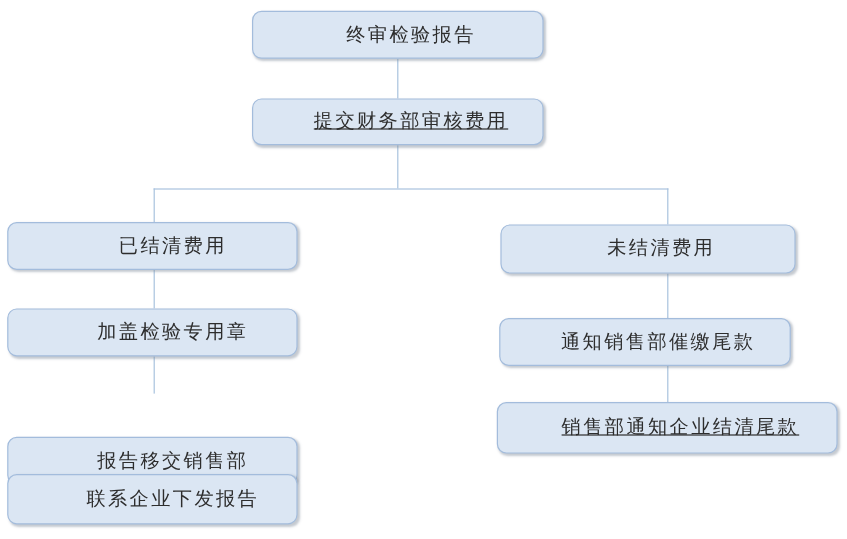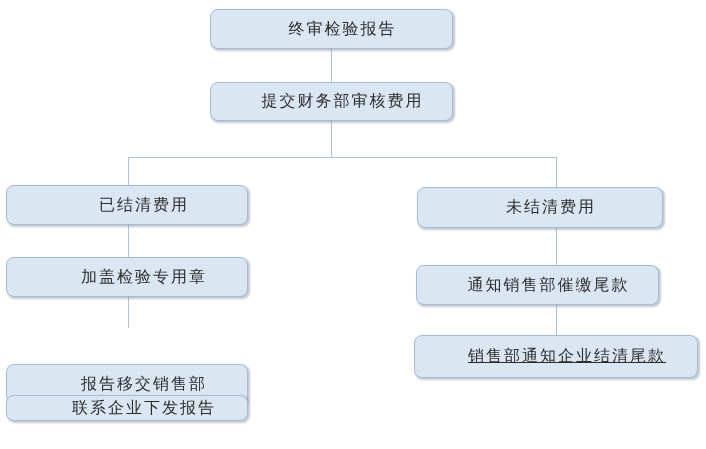--- a/index.html
+++ b/index.html
@@ -48,24 +48,24 @@
   <div class="line" style="left:128px; top:157px; width:429px; height:1px;"></div>
   <div class="line" style="left:128px; top:157px; width:1px; height:28px;"></div>
   <div class="line" style="left:556px; top:157px; width:1px; height:30px;"></div>
   <div class="line" style="left:128px; top:225px; width:1px; height:32px;"></div>
   <div class="line" style="left:128px; top:297px; width:1px; height:31px;"></div>
   <div class="line" style="left:128px; top:368px; width:1px; height:27px;"></div>
   <div class="line" style="left:556px; top:228px; width:1px; height:37px;"></div>
   <div class="line" style="left:556px; top:305px; width:1px; height:30px;"></div>
 
   <div class="node shift-sm" style="left:210px; top:9px;   width:243px; height:40px;">终审检验报告</div>
-  <div class="node shift-md" style="left:210px; top:82px;  width:243px; height:39px;">提交财务部审核费用</div>
+  <div class="node shift-md" style="left:210px; top:82px;  width:243px; height:39px;text-decoration:underline;">提交财务部审核费用</div>
 
   <div class="node shift-lg" style="left:6px;   top:185px; width:242px; height:40px;">已结清费用</div>
   <div class="node shift-lg" style="left:6px;   top:257px; width:242px; height:40px;">加盖检验专用章</div>
   <div class="node shift-lg" style="left:6px;   top:328px; width:242px; height:40px;margin-top:36px;">报告移交销售部</div>
-  <div class="node shift-lg" style="left:6px;   top:395px; width:242px; height:26px;">联系企业下发报告</div>
+  <div class="node shift-lg" style="left:6px;   top:395px; width:242px; height:42px;">联系企业下发报告</div>
 
   <div class="node shift-sm" style="left:417px; top:187px; width:246px; height:41px;">未结清费用</div>
   <div class="node shift-sm" style="left:416px; top:265px; width:243px; height:40px;">通知销售部催缴尾款</div>
   <div class="node shift-md" style="left:414px; top:335px; width:284px; height:43px;text-decoration:underline;">销售部通知企业结清尾款</div>
 
 </div>
 
 </body></html>

